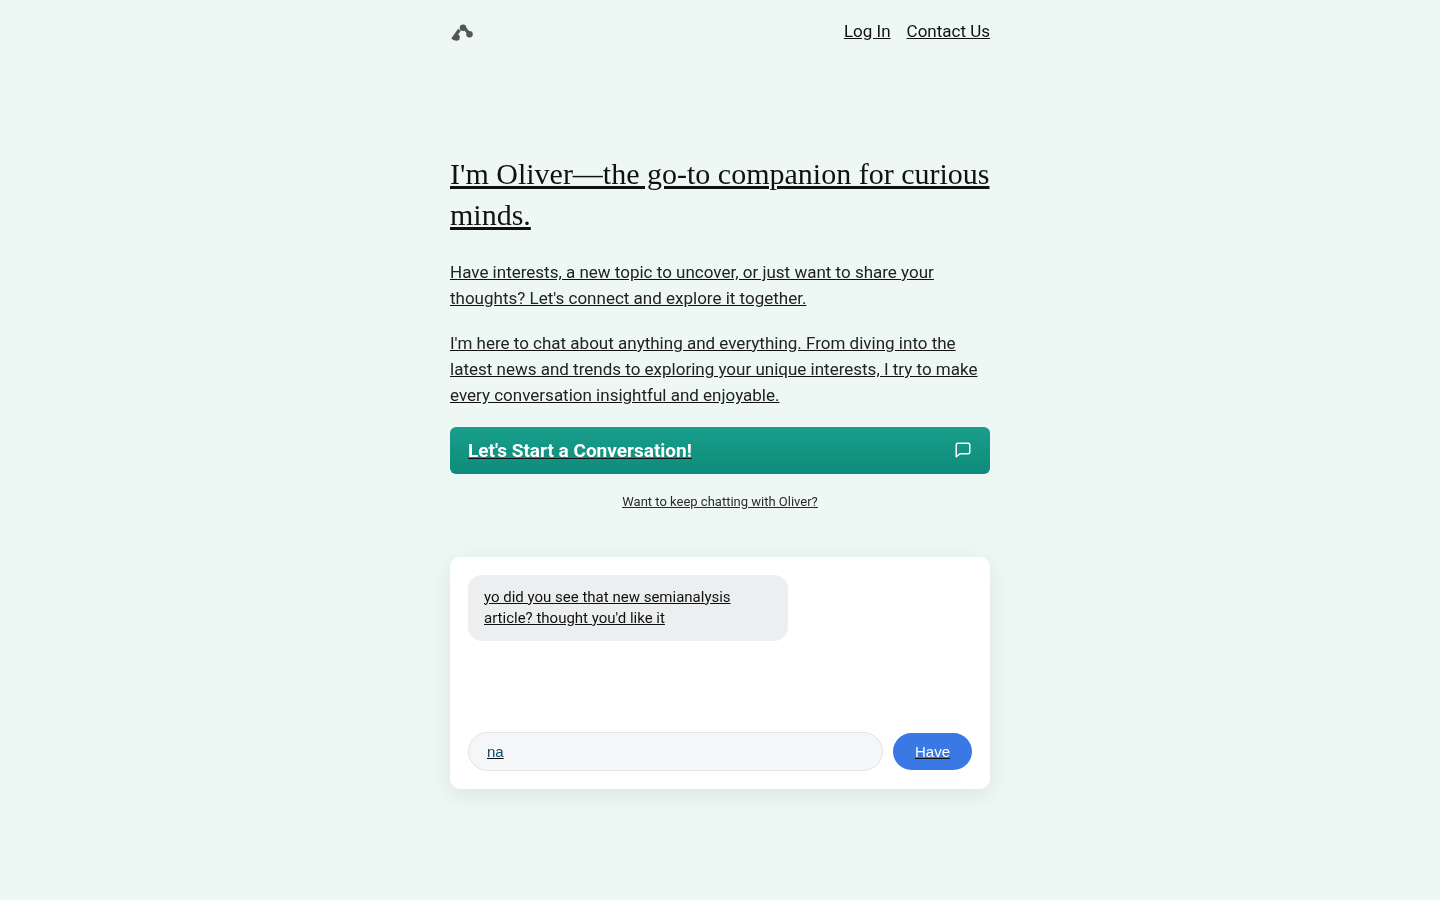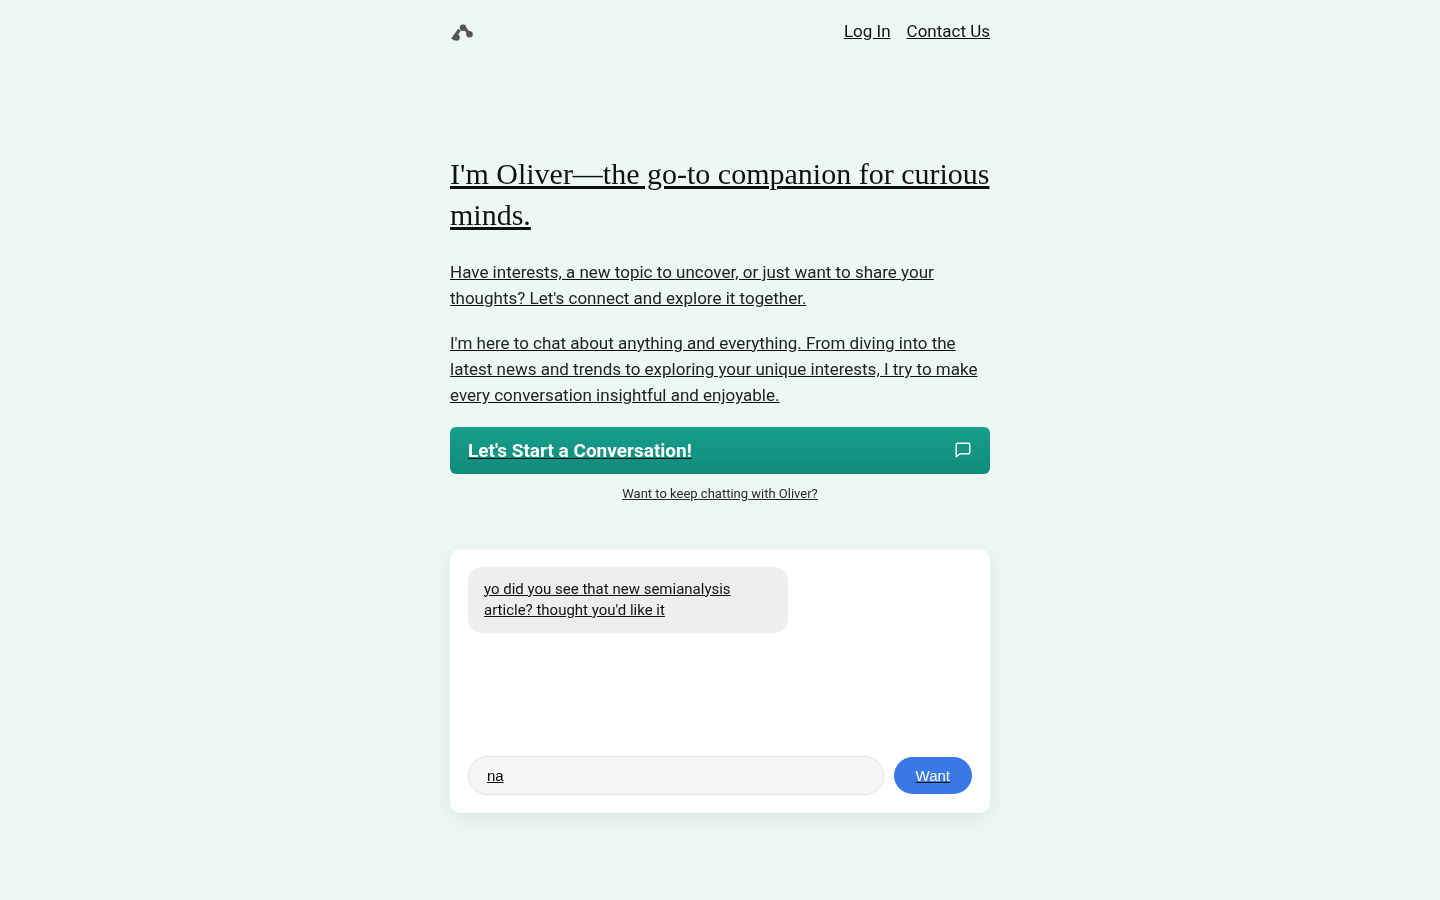--- a/index.html
+++ b/index.html
@@ -58,30 +58,30 @@
     margin-top: 14px;
     cursor: pointer;
   }
   .cta-bar .icon { display: flex; }
   .keep-chat-link {
     display: block;
     text-align: center;
     font-size: 13px;
     color: #2a2a2a;
     text-decoration: underline;
-    margin-top: 12px;
+    margin-top: 20px;
     cursor: pointer;
   }
   .chat-card {
     background: #fff;
     border-radius: 10px;
     box-shadow: 0 6px 24px rgba(0,0,0,0.08);
     margin-top: 48px;
     padding: 18px;
-    height: 264px;
+    height: 232px;
     display: flex;
     flex-direction: column;
   }
   .messages { flex: 1; }
   .msg-bubble {
     background: #eceeef;
     border-radius: 14px;
     padding: 12px 16px;
     font-size: 15px;
     line-height: 1.4;
@@ -93,21 +93,21 @@
     align-items: center;
     gap: 10px;
   }
   .chat-input {
     flex: 1;
     border: 1px solid #e2e5e7;
     background: #f5f6f7;
     border-radius: 24px;
     padding: 10px 18px;
     font-size: 15px;
-    color: #000000;
+    color: #0c4a6e;
     outline: none;
   }
   .send-btn {
     background: #3a78e6;
     color: #fff;
     border: none;
     border-radius: 24px;
     padding: 10px 22px;
     font-size: 15px;
     font-weight: 500;
@@ -148,16 +148,16 @@
   </div>
 
   <a class="keep-chat-link">Want to keep chatting with Oliver?</a>
 
   <div class="chat-card">
     <div class="messages">
       <div class="msg-bubble">yo did you see that new semianalysis article? thought you'd like it</div>
     </div>
     <div class="input-row">
       <input class="chat-input" type="text" value="na" style="">
-      <button class="send-btn">Want</button>
+      <button class="send-btn">Have</button>
     </div>
   </div>
 </div>
 
 </body></html>

